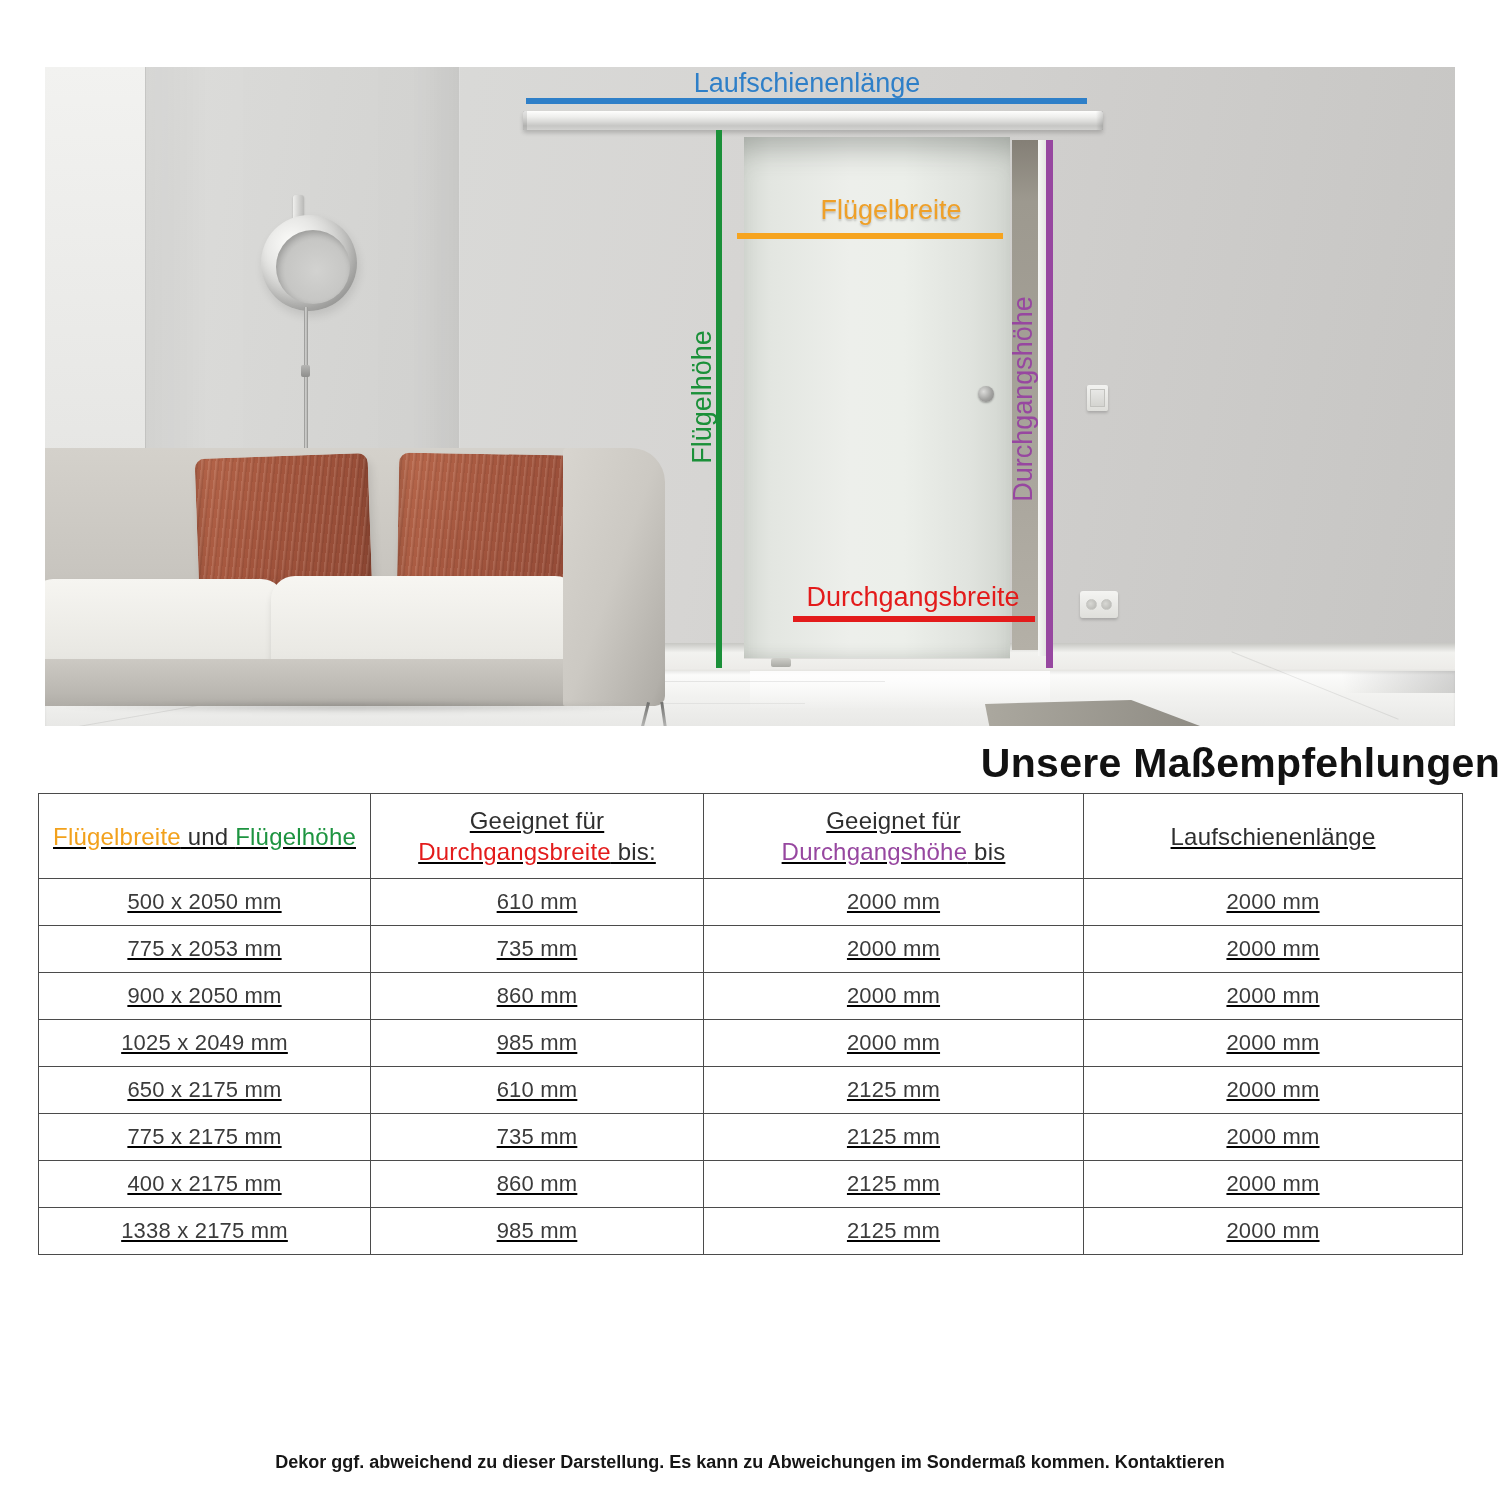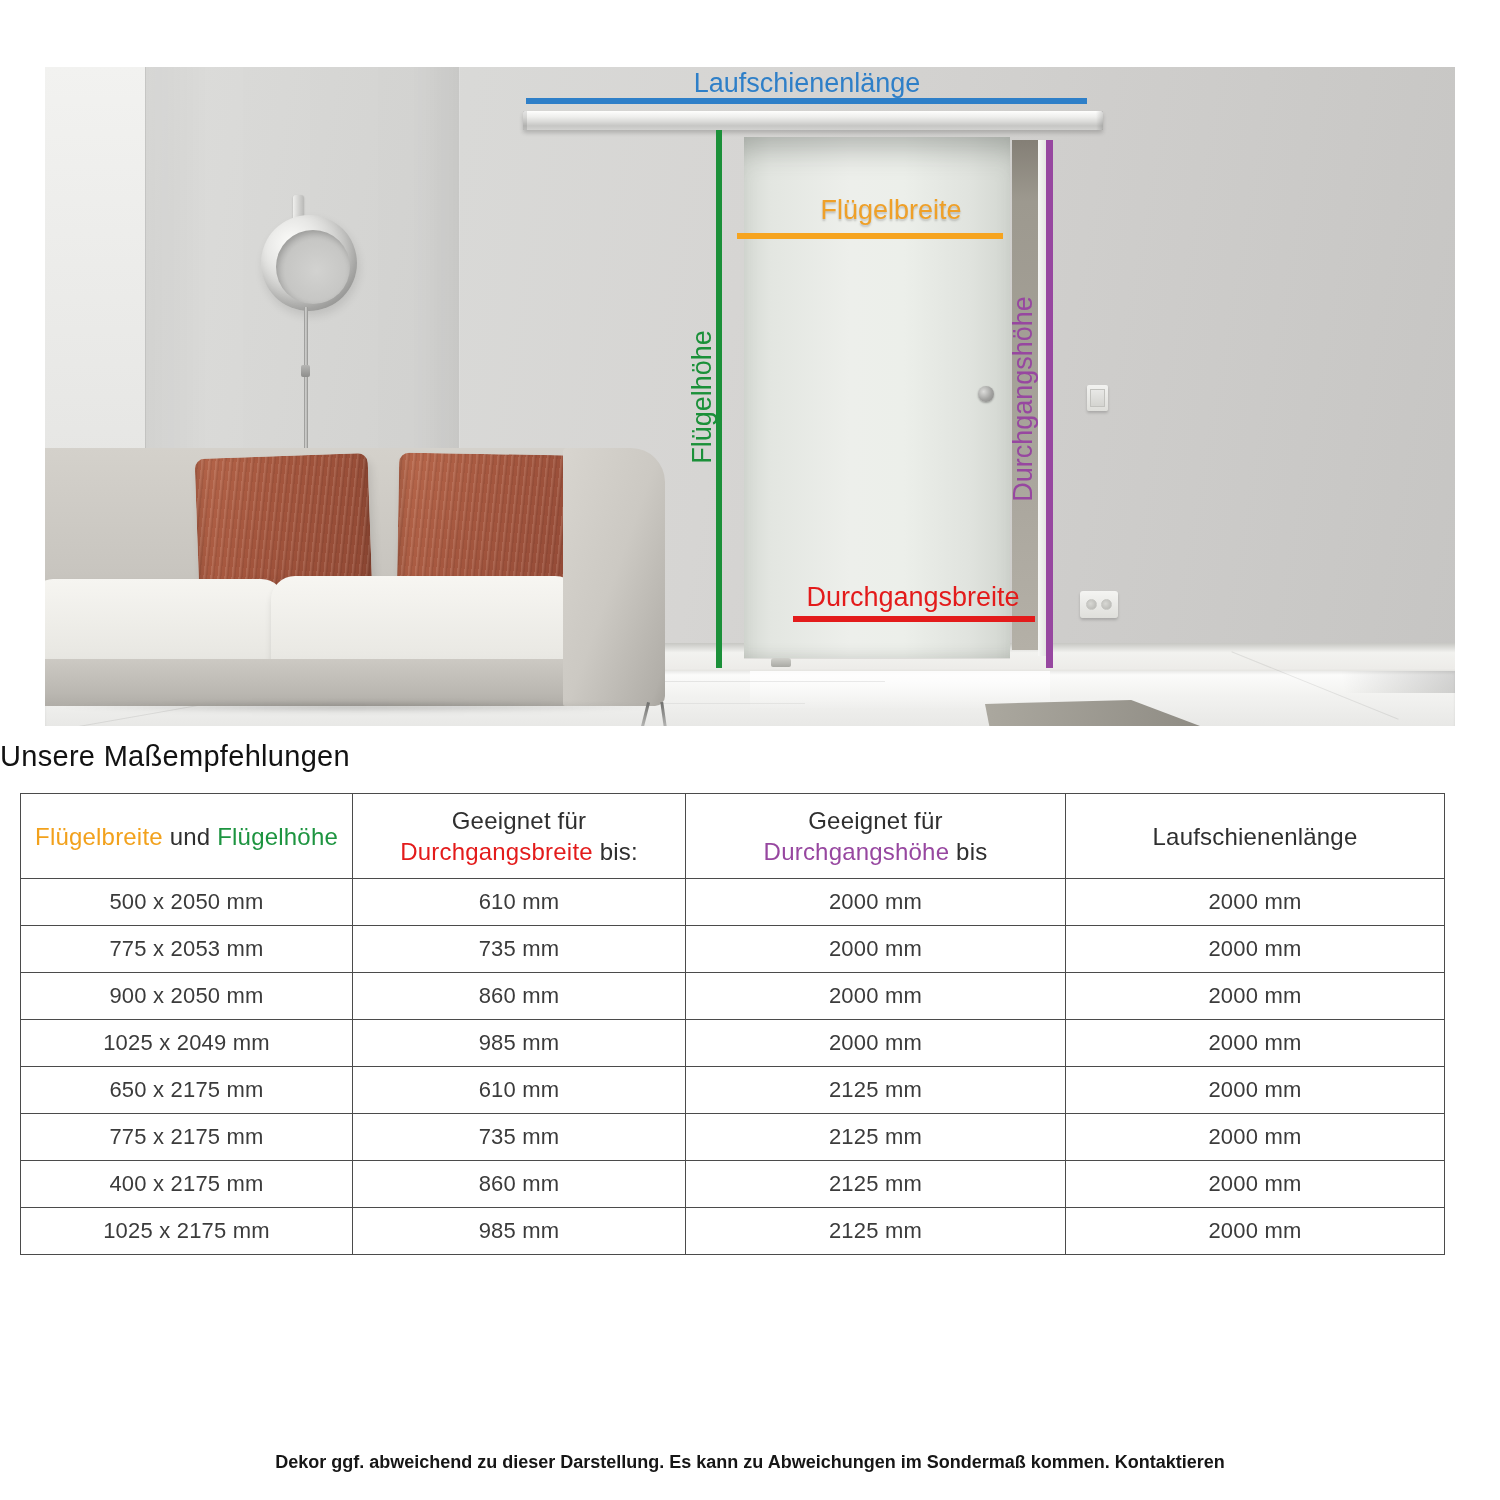--- a/index.html
+++ b/index.html
@@ -117,24 +117,24 @@
            background:linear-gradient(#f2f2f0,#dededa); box-shadow:0 2px 3px rgba(0,0,0,0.18); }
   .light-switch:after { content:''; position:absolute; left:3px; right:3px; top:4px; bottom:4px;
            border:1px solid #c2c2be; background:linear-gradient(#e8e8e6,#d4d4d0); }
   .power-outlet { position:absolute; left:1035px; top:524px; width:38px; height:27px; border-radius:3px;
            background:linear-gradient(#f4f4f2,#dfdfdb); box-shadow:0 2px 3px rgba(0,0,0,0.18);
            display:flex; align-items:center; justify-content:center; gap:4px; }
   .outlet-hole { width:9px; height:9px; border-radius:50%; border:1px solid #c6c6c2;
            background:radial-gradient(circle at 40% 40%,#d8d8d4,#b3b3af); }
 
   
-  .title { position:absolute; top:740px; left:0; width:100%; text-align:left;
-           font-size:29px; font-weight:400; color:#121212; letter-spacing:0.3px; }
-
-  .measure-table { position:absolute; left:20px; top:793px; border-collapse:collapse; table-layout:fixed; }
+  .title { position:absolute; top:740px; left:0; width:100%; text-align:right;
+           font-size:41px; font-weight:700; color:#121212; letter-spacing:0.3px; }
+
+  .measure-table { position:absolute; left:38px; top:793px; border-collapse:collapse; table-layout:fixed;text-decoration:underline; }
   .measure-table td { border:1px solid #4b4b4b; text-align:center; vertical-align:middle;
            font-size:22px; color:#3b3b3b; height:46px; padding:0; letter-spacing:0.2px; }
   .measure-table tr.header td { height:84px; font-size:24px; color:#2f2f2f; line-height:31px; }
   .c-orange { color:#f2a11c; }
   .c-green  { color:#1d9440; }
   .c-red    { color:#e31b1b; }
   .c-purple { color:#9747a0; }
   .c-blue   { color:#3181c4; }
 
   .footer { position:absolute; top:1452px; left:0; width:100%; text-align:center;
@@ -260,21 +260,21 @@
     <td>2125 mm</td>
     <td>2000 mm</td>
   </tr>
   <tr>
     <td>400 x 2175 mm</td>
     <td>860 mm</td>
     <td>2125 mm</td>
     <td>2000 mm</td>
   </tr>
   <tr>
-    <td>1025 x 2175 mm</td>
+    <td>1338 x 2175 mm</td>
     <td>985 mm</td>
     <td>2125 mm</td>
     <td>2000 mm</td>
   </tr>
 </tbody>
   </table>
 
 <div class="footer">Dekor ggf. abweichend zu dieser Darstellung. Es kann zu Abweichungen im Sondermaß kommen. Kontaktieren</div>
 
 </body></html>

